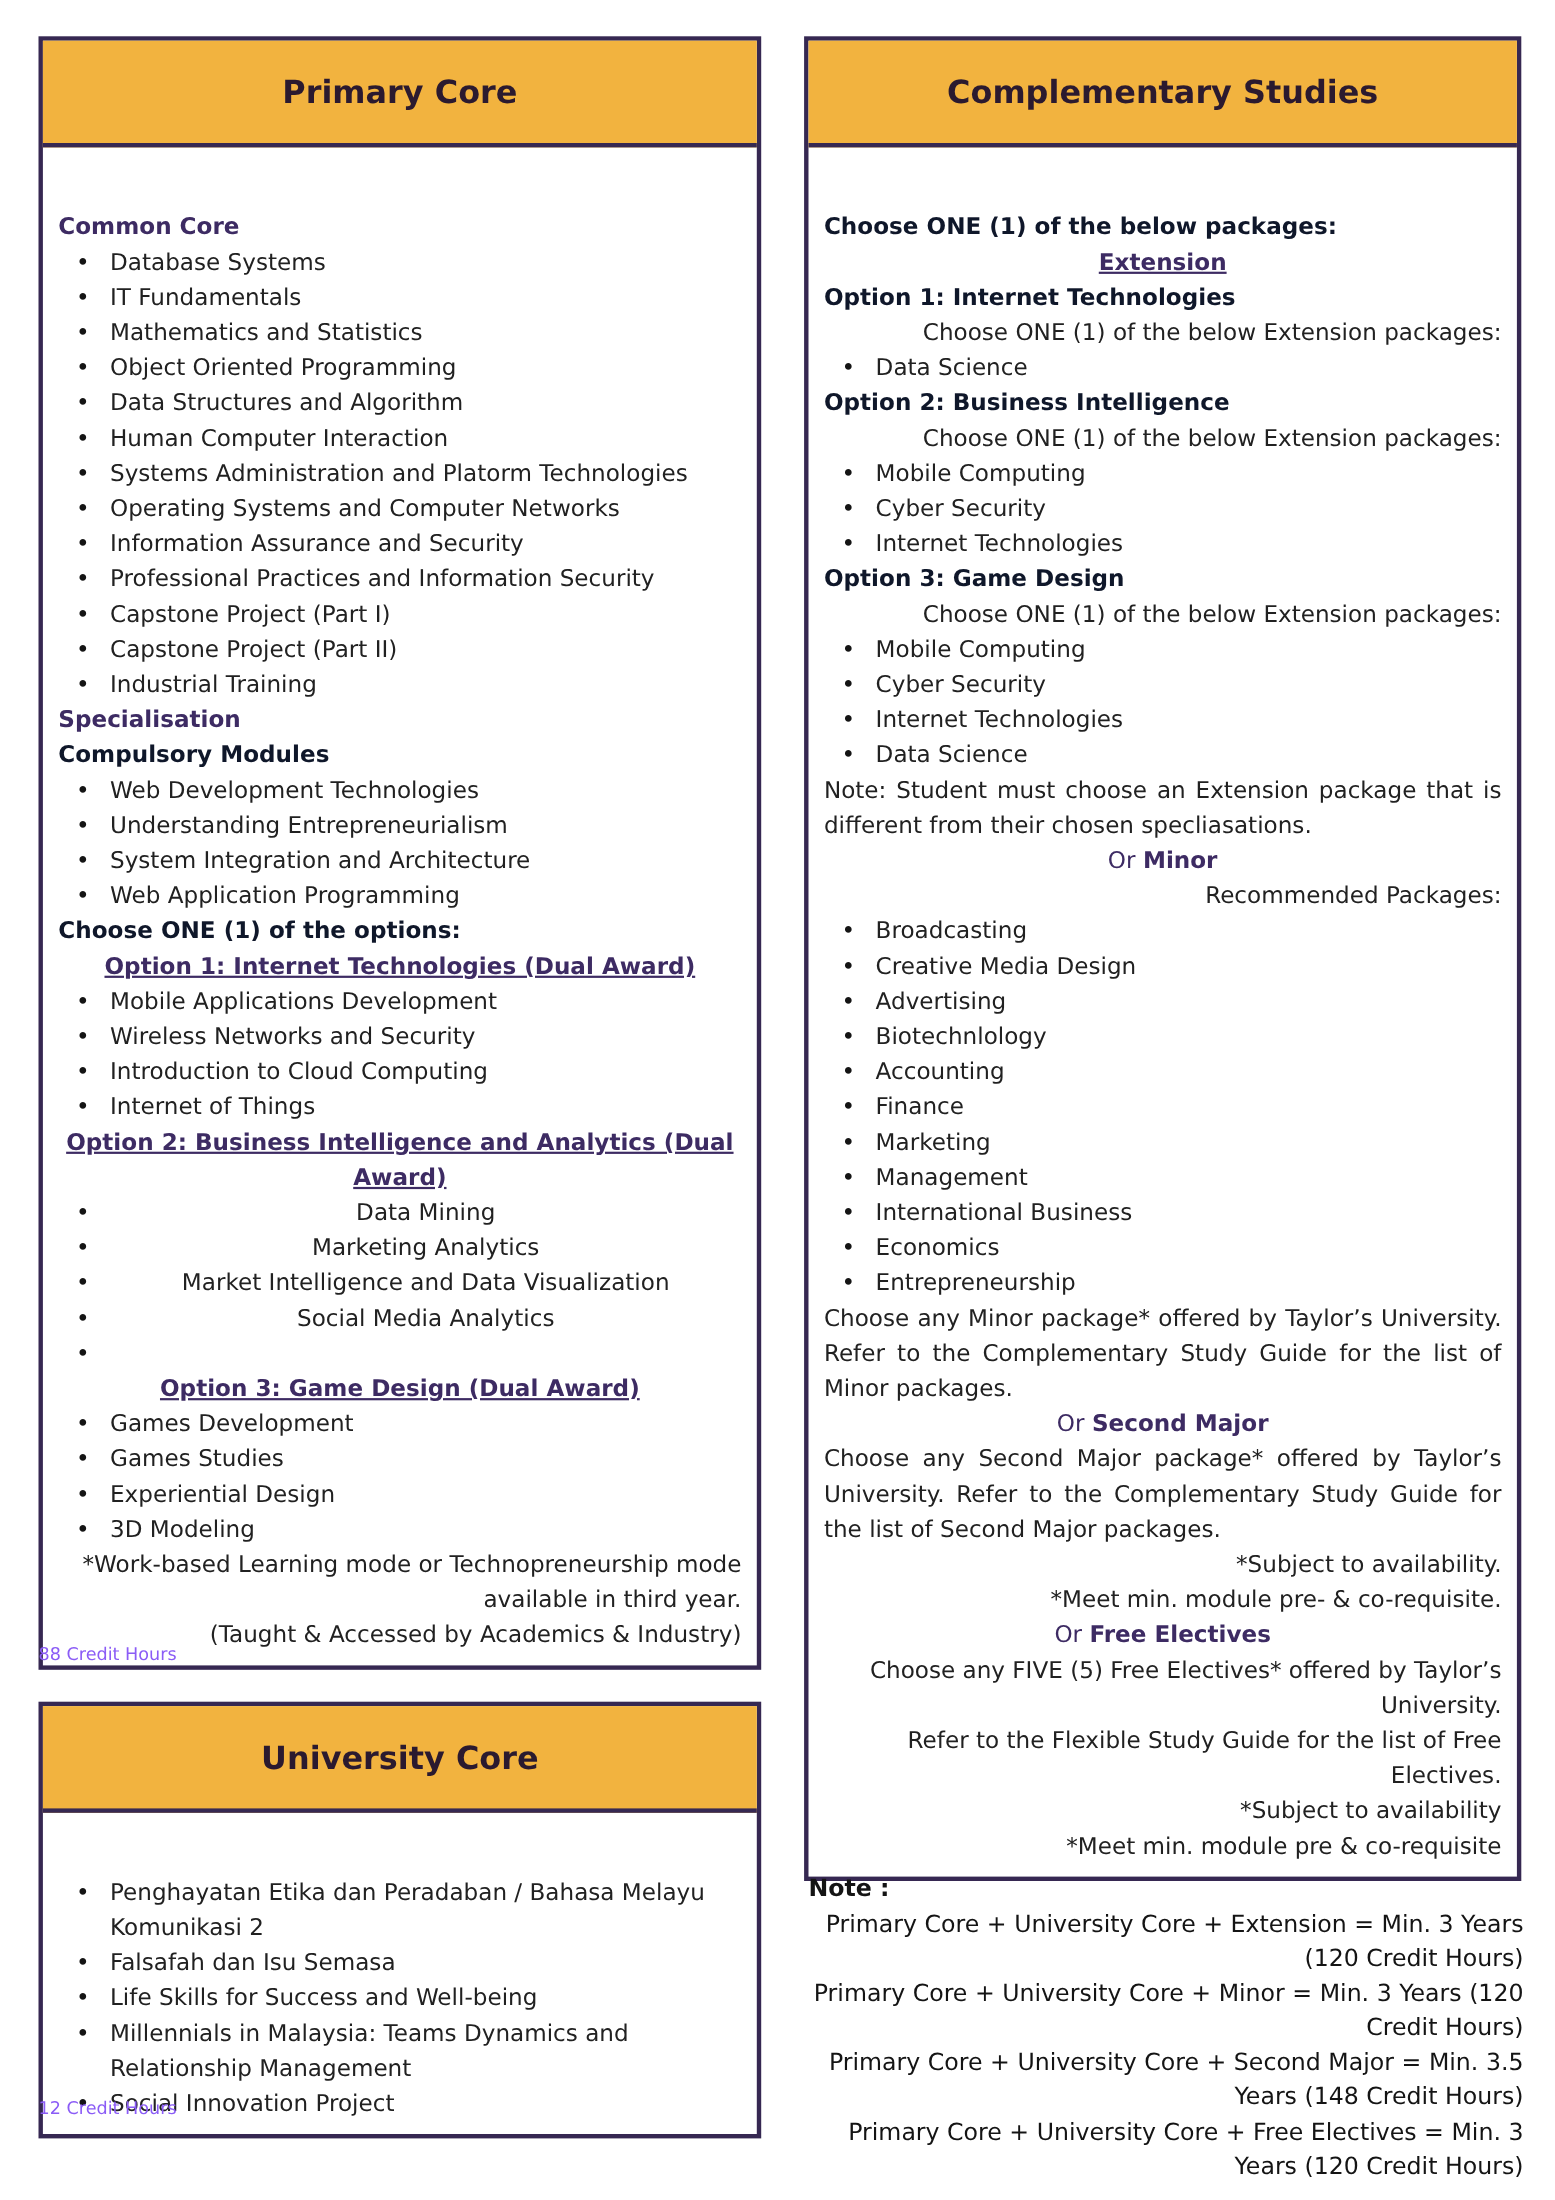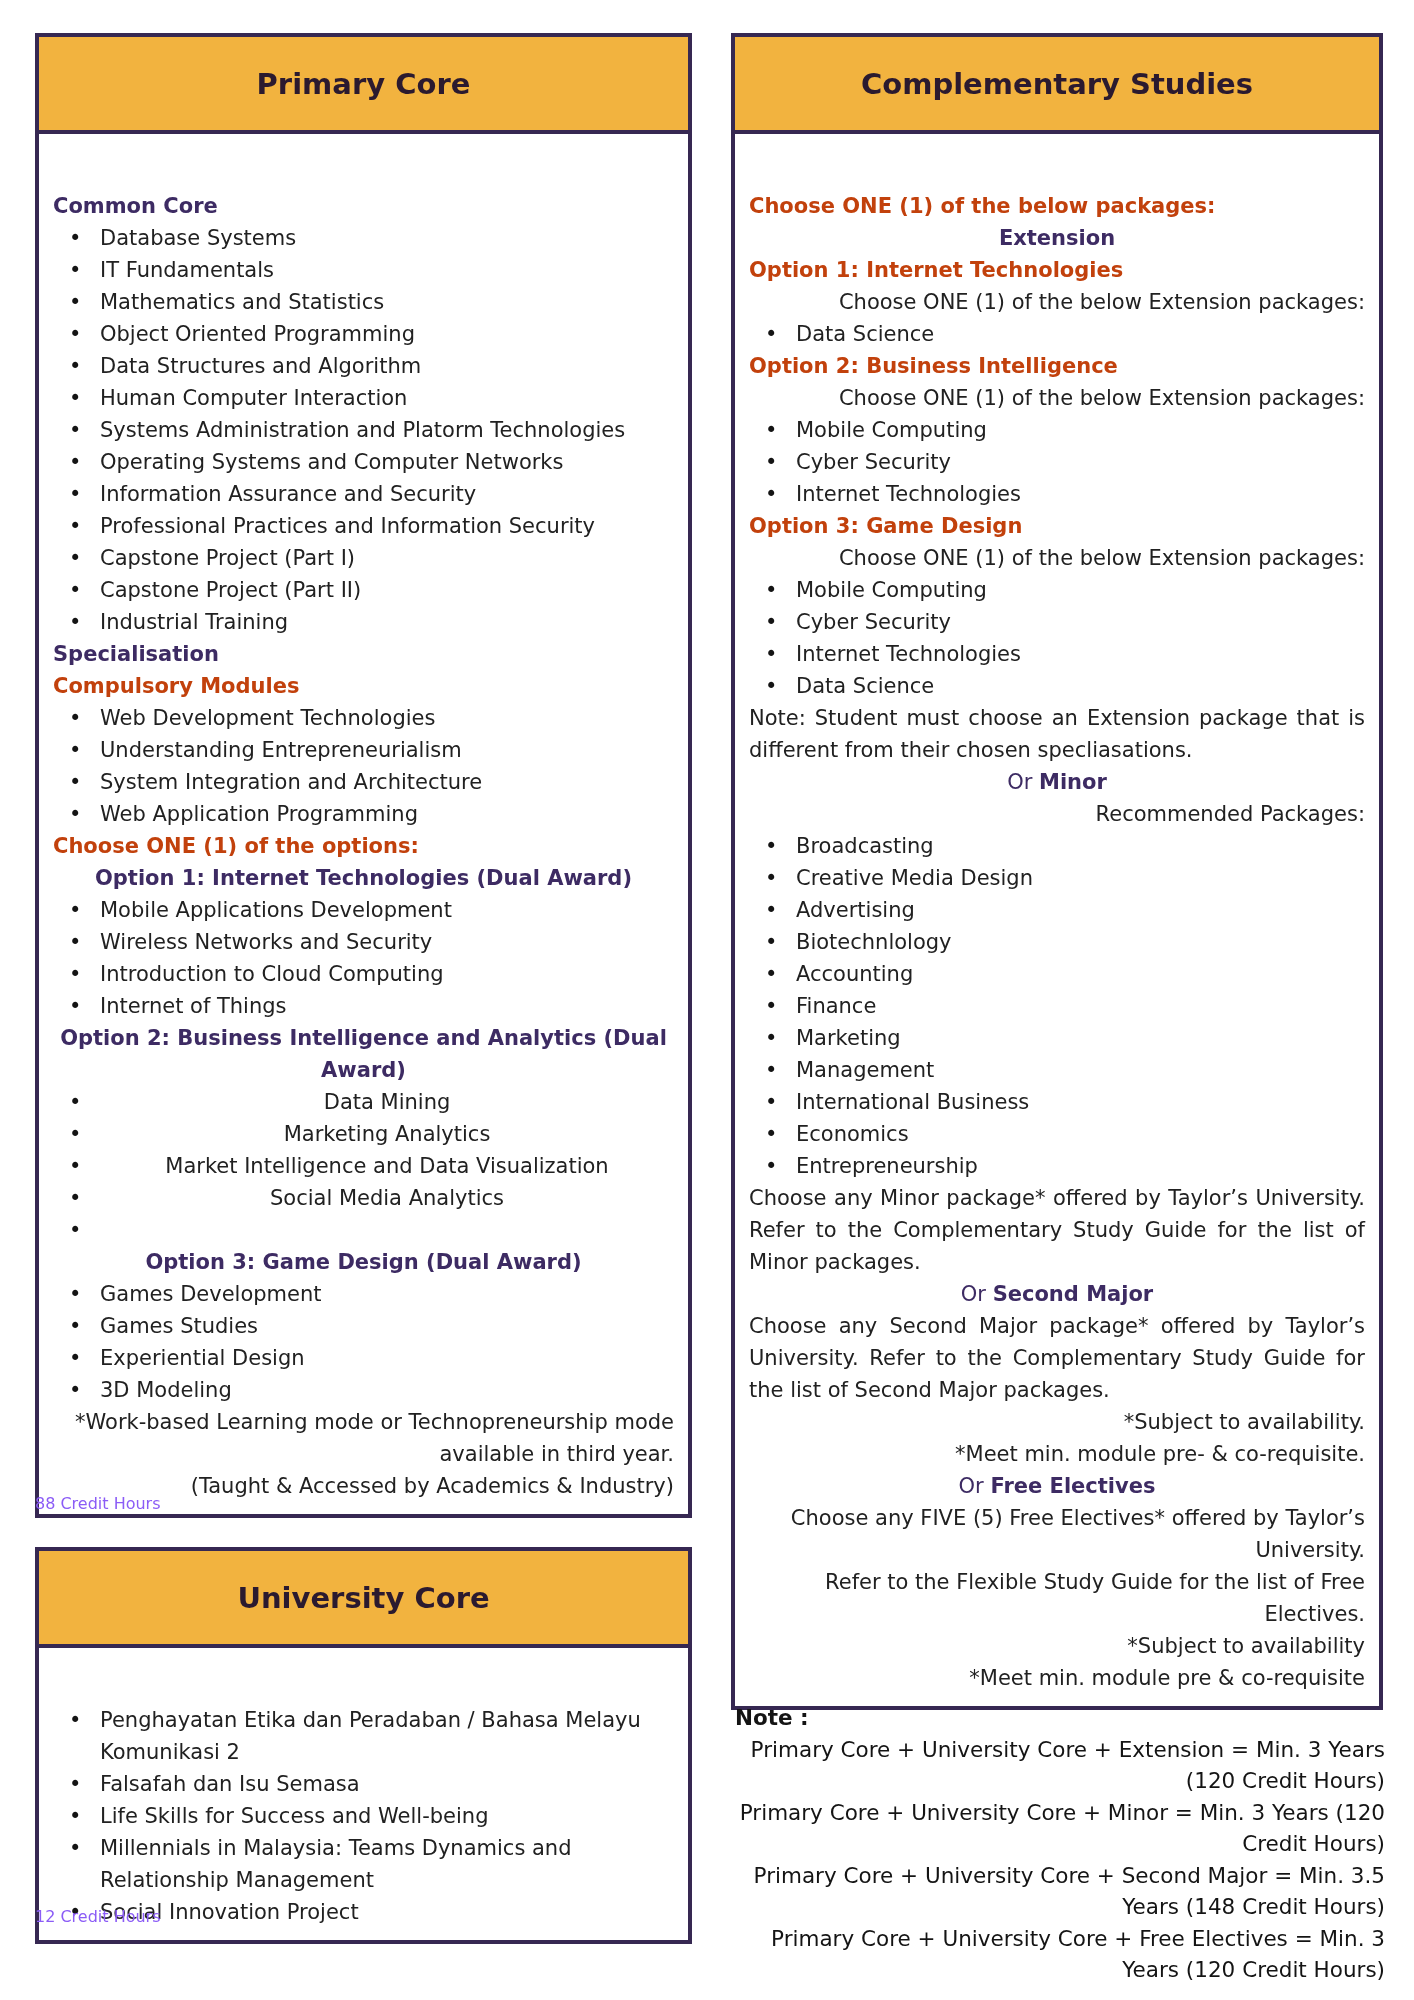--- a/index.html
+++ b/index.html
@@ -23,22 +23,22 @@
   }
   .panel-title{font-size:29px;font-weight:bold;color:var(--headerText);}
   .panel-body{padding:10px 14px 12px 14px;font-size:21px;line-height:32px;color:var(--body);margin-top:46px;}
   #primary-core{left:35px;top:33px;width:657px;}
   #university-core{left:35px;top:1547px;width:657px;}
   #complementary{left:731px;top:33px;width:652px;}
   .credit{position:absolute;font-size:16px;color:#8b5cf6;text-align:left;}
   #credit-primary{left:35px;top:1494px;width:614px;}
   #credit-university{left:35px;top:1907px;width:614px;}
   .h-purple{font-weight:bold;color:var(--purple);}
-  .h-black{font-weight:bold;color:#c2410c;}
-  .h-purple-center{font-weight:bold;color:var(--purple);text-align:center;}
+  .h-black{font-weight:bold;color:#0f172a;}
+  .h-purple-center{font-weight:bold;color:var(--purple);text-align:center;text-decoration:underline;}
   .para{text-align:right;}
   .para-justify{text-align:justify;}
   .or-line{text-align:center;color:var(--purple);}
   .or-line .or-bold{font-weight:bold;}
   ul.blist{list-style:none;}
   ul.blist li{position:relative;padding-left:47px;min-height:32px;}
   ul.blist li::before{content:"\2022";position:absolute;left:16px;top:0;color:#141414;}
   ul.blist.centered li{text-align:center;}
   #note-block{
     position:absolute;left:735px;top:1702px;width:650px;

